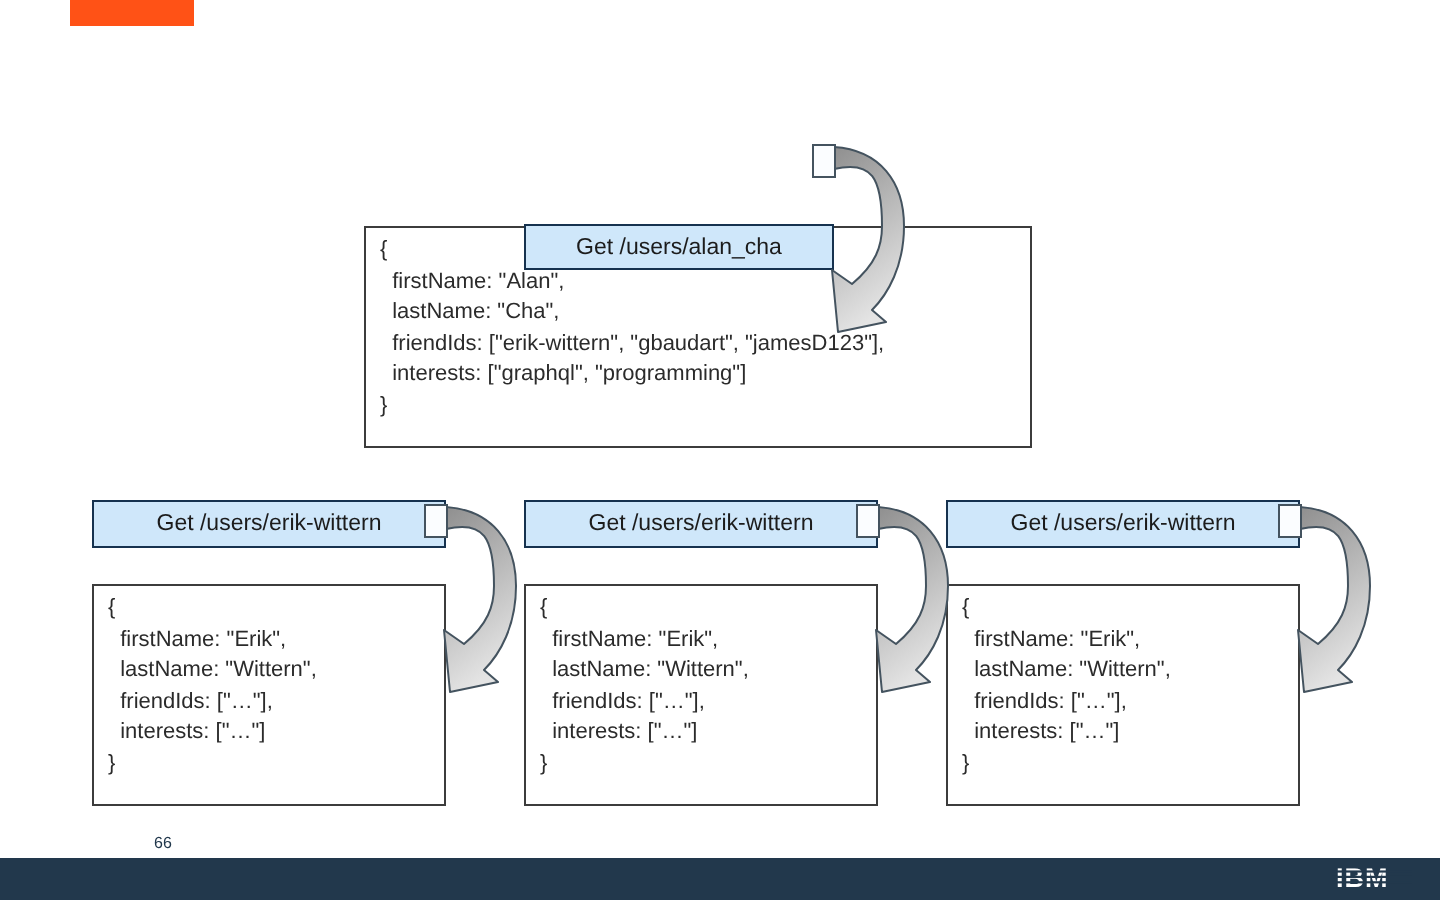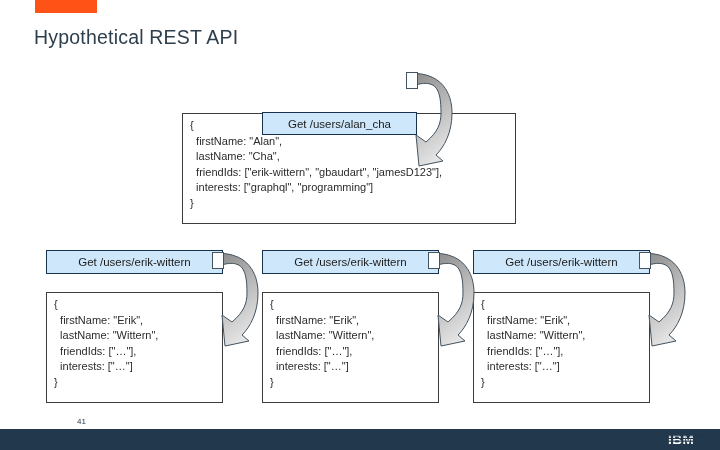--- a/index.html
+++ b/index.html
@@ -47,21 +47,20 @@
   .page-num { position:absolute; left:77px; top:417px; font-size:8px; color:#22384c; }
   .ibm-logo { position:absolute; left:666px; top:431px; z-index:6; }
 </style>
 </head>
 <body>
 
 <div class="slide">
 
   <div class="accent-bar"></div>
 
-  <h1 class="title">Hypothetical REST API</h1>
 
   <svg width="0" height="0" style="position:absolute" aria-hidden="true">
     <defs>
       <linearGradient id="arrowGrad" x1="0" y1="0" x2="0.3" y2="1">
         <stop offset="0" stop-color="#8e8e8e"></stop>
         <stop offset="1" stop-color="#e4e4e4"></stop>
       </linearGradient>
     </defs>
   </svg>
 
@@ -124,21 +123,21 @@
   </svg>
   <div class="resp-box resp-c3">
     <pre>{
   firstName: "Erik",
   lastName: "Wittern",
   friendIds: ["…"],
   interests: ["…"]
 }</pre>
   </div>
 
-  <span class="page-num">41</span>
+  <span class="page-num">66</span>
   <div class="footer-bar"></div>
   <svg class="ibm-logo" width="40" height="15" viewBox="0 0 40 15">
     <text x="2" y="12.5" font-family="Liberation Sans, sans-serif" font-size="13.5" font-weight="bold" fill="#ffffff" letter-spacing="0.5">IBM</text>
     <g fill="#22384c">
       <rect x="0" y="4.2" width="40" height="1.1"></rect>
       <rect x="0" y="6.9" width="40" height="1.1"></rect>
       <rect x="0" y="9.6" width="40" height="1.1"></rect>
     </g>
   </svg>
 

